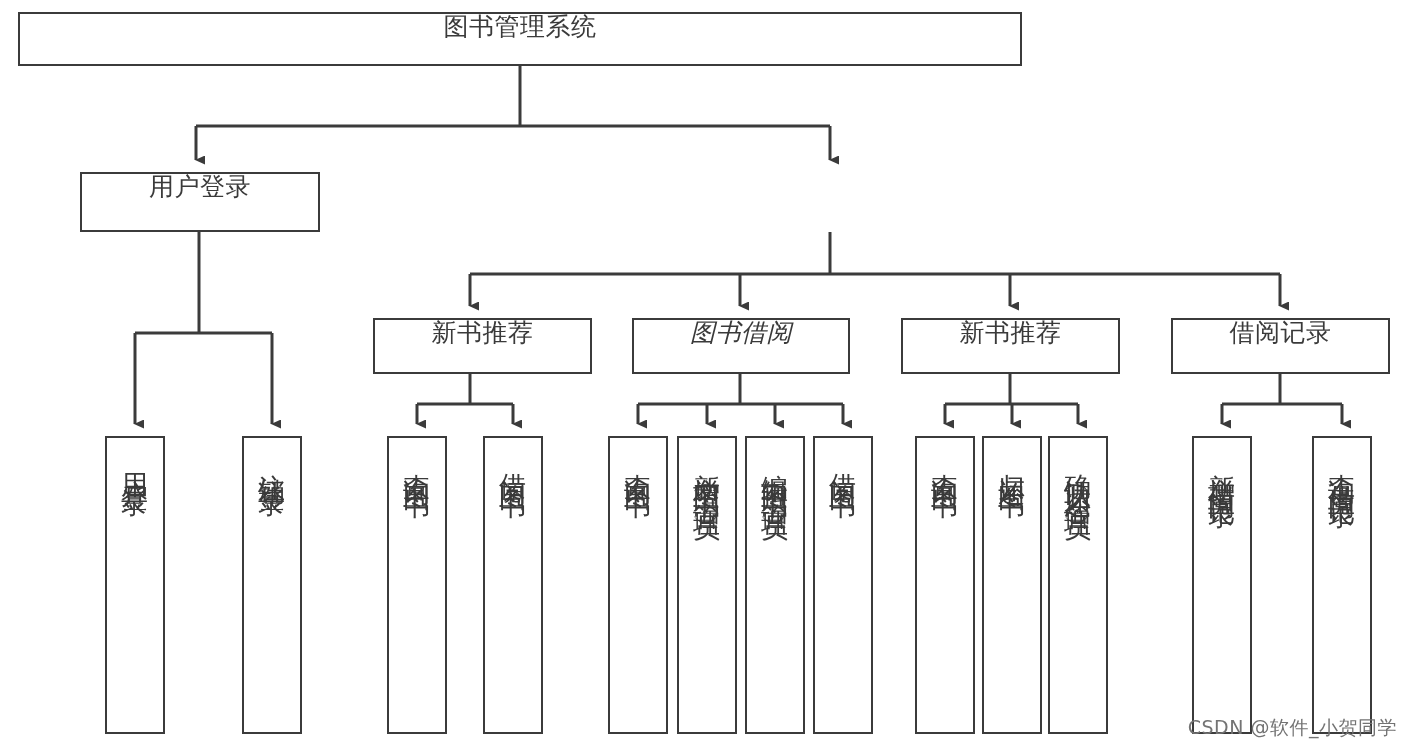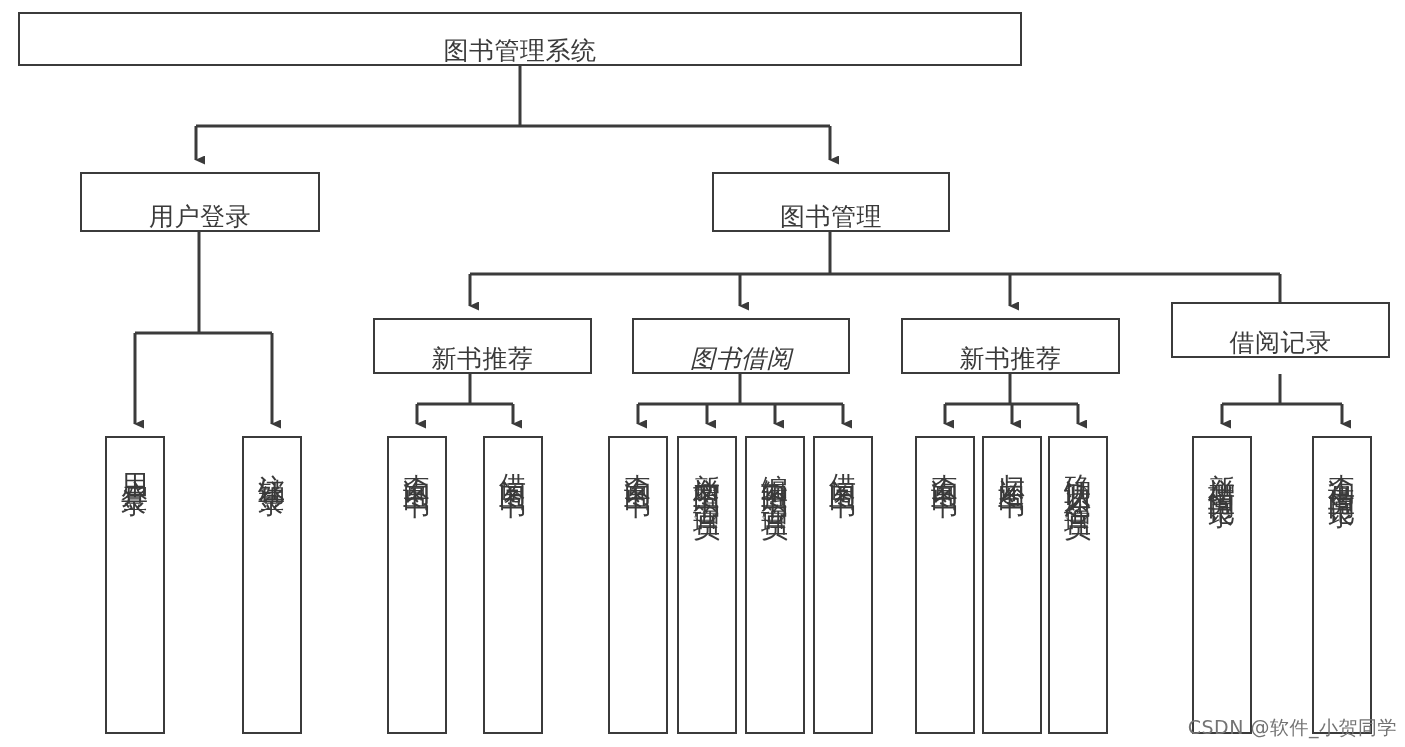--- a/index.html
+++ b/index.html
@@ -25,21 +25,21 @@
     width: 1405px;
     height: 747px;
     pointer-events: none;
   }
   .node {
     position: absolute;
     box-sizing: border-box;
     background: #ffffff;
     border: 2px solid #3b3b3b;
     display: flex;
-    align-items: flex-end;
+    align-items: flex-start;
     justify-content: center;
     color: #3a3a3a;
   }
   .node-label {
     display: block;
     text-align: center;
     line-height: 1.05;
     color: #3a3a3a;
     white-space: pre;
   }
@@ -128,37 +128,34 @@
   </svg>
 
   <div class="node horiz" style="left:18px; top:12px; width:1004px; height:54px;">
     <span class="node-label">图书管理系统</span>
   </div>
 
   <div class="node horiz" style="left:80px; top:172px; width:240px; height:60px;">
     <span class="node-label">用户登录</span>
   </div>
 
-  <div class="node horiz" style="left:712px; top:172px; width:238px; height:60px;">
-    <span class="node-label">图书管理</span>
-  </div>
 
   <div class="node horiz" style="left:361px; top:318px; width:219px; height:56px;margin-left:12px;">
     <span class="node-label">新书推荐</span>
   </div>
 
   <div class="node horiz" style="left:632px; top:318px; width:218px; height:56px;font-style:italic;">
     <span class="node-label">图书借阅</span>
   </div>
 
   <div class="node horiz" style="left:901px; top:318px; width:219px; height:56px;">
     <span class="node-label">新书推荐</span>
   </div>
 
-  <div class="node horiz" style="left:1171px; top:302px; width:219px; height:56px;">
+  <div class="node horiz" style="left:1171px; top:318px; width:219px; height:56px;">
     <span class="node-label">借阅记录</span>
   </div>
 
   <div class="node vert" style="left:105px; top:436px; width:60px; height:298px;">
     <span class="node-label">用户登录</span>
   </div>
 
   <div class="node vert" style="left:242px; top:436px; width:60px; height:298px;">
     <span class="node-label">注销登录</span>
   </div>

